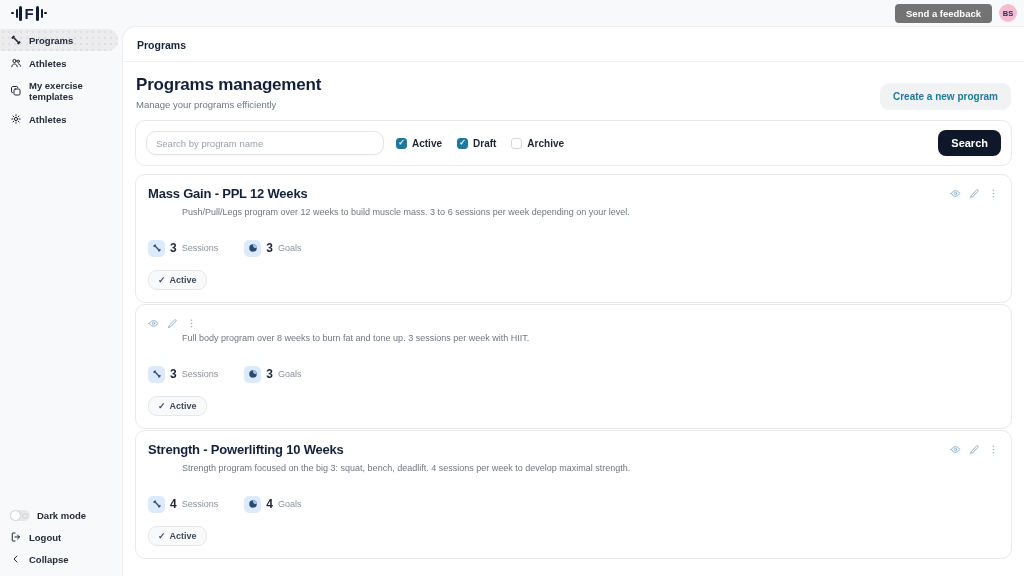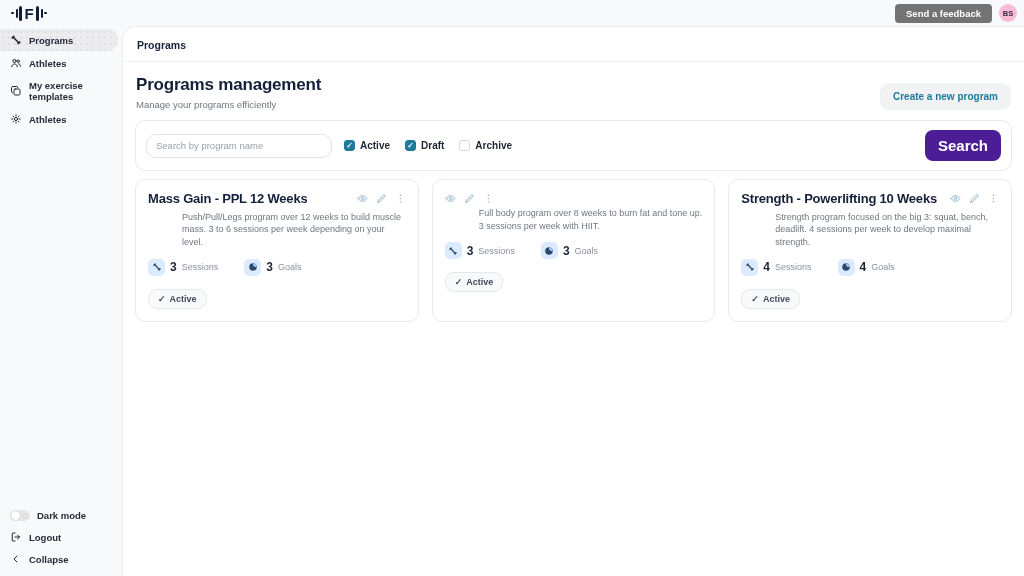--- a/index.html
+++ b/index.html
@@ -78,40 +78,40 @@
     color:#1e7a9c; font-size:10px; font-weight:bold;
     padding:8px 13px; border-radius:9px; margin-top:0;
   }
 
   
   .search-panel {
     margin:0 12px; border:1px solid #e7e9ec; border-radius:10px;
     padding:9px 10px; display:flex; align-items:center;
   }
   .search-input {
-    width:186px; height:24px; border:1px solid #e2e4e8; border-radius:10px;
+    width:238px; height:24px; border:1px solid #e2e4e8; border-radius:10px;
     padding:0 9px; font-family:inherit; font-size:9.5px; color:#374151; outline:none;
     box-shadow:0 1px 2px rgba(0,0,0,0.03);
   }
   .search-input::placeholder { color:#9aa1ab; }
   .filters { display:flex; align-items:center; gap:15px; margin-left:12px; }
   .filter { display:flex; align-items:center; gap:5px; cursor:pointer; }
   .cb { width:11px; height:11px; border-radius:3px; border:1px solid #d5d9dd; background:#fff;
         display:flex; align-items:center; justify-content:center; }
   .cb.checked { background:#1e7a9c; border-color:#1e7a9c; }
   .cb.checked::after { content:"✓"; color:#fff; font-size:8px; font-weight:bold; line-height:1; }
   .filter-label { font-size:10px; color:#1d2433; font-weight:600; }
   .search-btn {
-    margin-left:auto; background:#4c1d95; color:#fff; border:none; cursor:pointer;
-    font-family:inherit; font-size:15px; font-weight:bold;
+    margin-left:auto; background:#0f172a; color:#fff; border:none; cursor:pointer;
+    font-family:inherit; font-size:11px; font-weight:bold;
     padding:7px 13px; border-radius:8px;
   }
 
   
-  .cards-row { display:flex; gap:13px; margin:8px 12px 0 12px; }
+  .cards-row { display:flex; gap:1px; margin:8px 12px 0 12px;flex-direction:column; }
   .card {
     flex:1 1 0; min-width:0; border:1px solid #e7e9ec; border-radius:10px;
     padding:11px 12px 12px 12px; background:#fff;
   }
   .card-head { display:flex; justify-content:space-between; align-items:flex-start; gap:4px; }
   .card-title {
     font-size:13px; font-weight:800; color:#14203a; letter-spacing:-0.2px;
     white-space:nowrap; overflow:hidden; line-height:1.3;
   }
   .card-actions { display:flex; align-items:center; gap:8px; flex:0 0 auto; padding-top:2px; }

